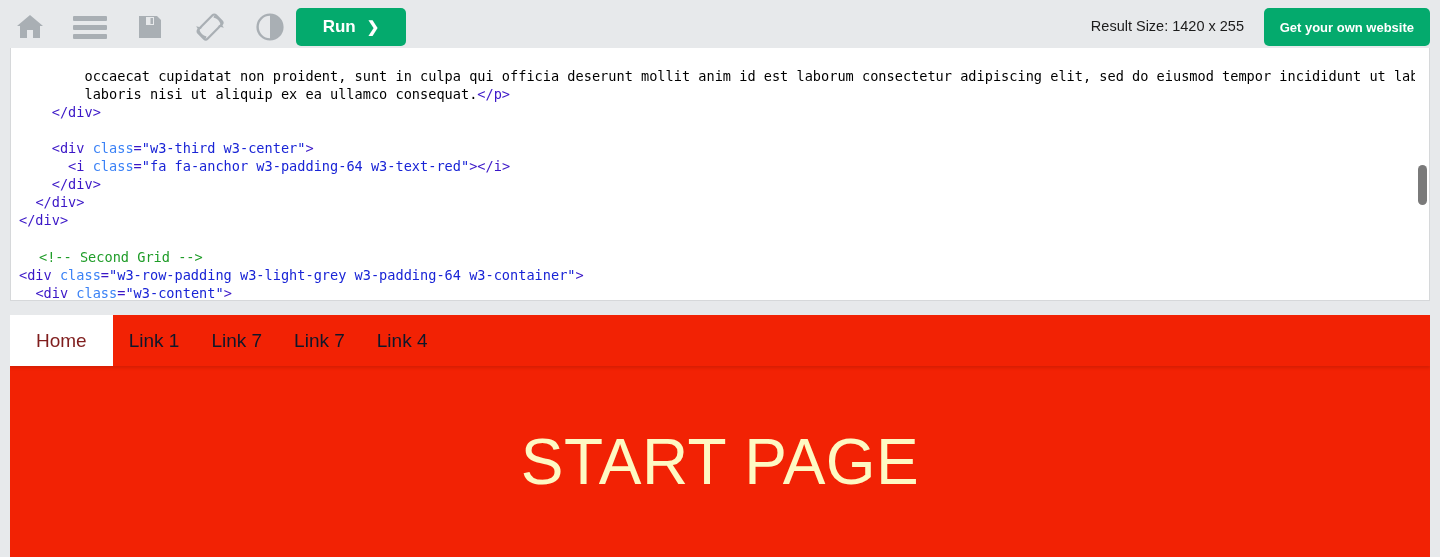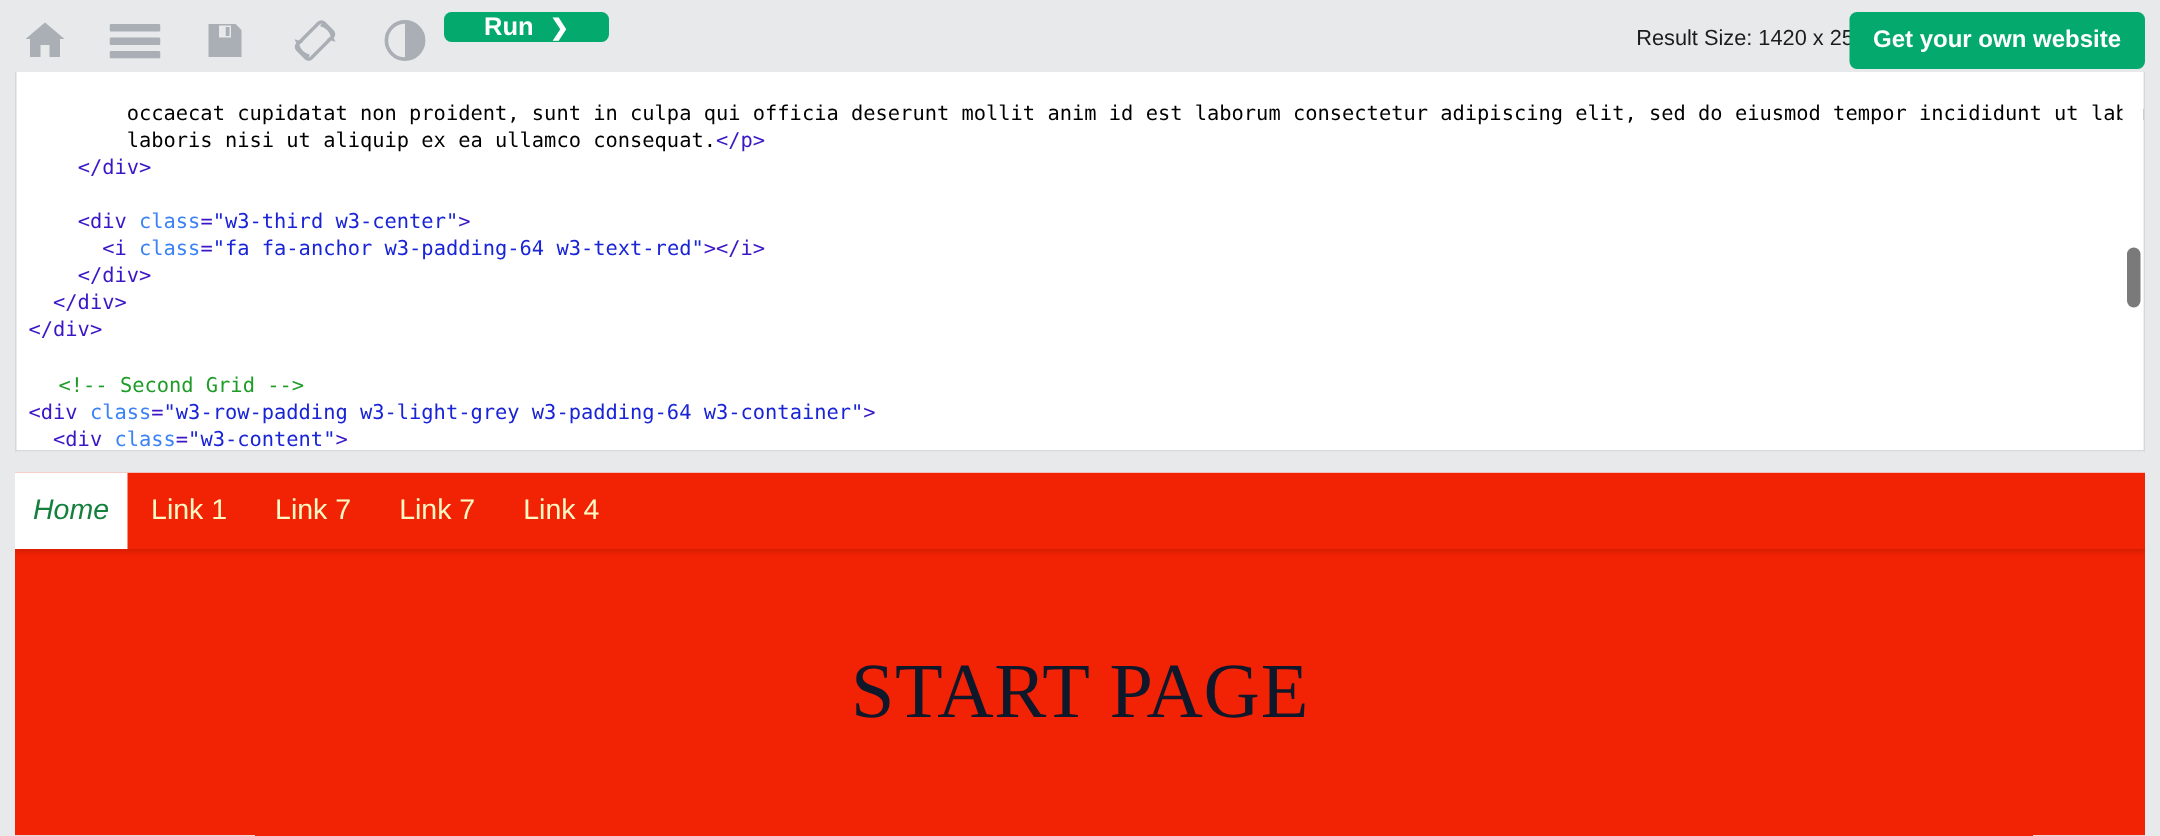--- a/index.html
+++ b/index.html
@@ -22,36 +22,36 @@
     position:absolute;left:0;top:0;width:1440px;height:53px;
     background:#e7e9eb;
   }
   .tb-left{position:absolute;left:0;top:0;height:53px;display:flex;align-items:center;}
   .tb-btn{
     width:60px;height:53px;display:flex;align-items:center;justify-content:center;
     cursor:pointer;
   }
   .ico{display:block;}
   .run-btn{
-    position:absolute;left:296px;top:8px;width:110px;height:20px;
+    position:absolute;left:296px;top:8px;width:110px;height:38px;
     background:#04AA6D;border-radius:5px;color:#fff;
     display:flex;align-items:center;justify-content:center;gap:11px;
     font-size:17px;font-weight:bold;cursor:pointer;
     font-family:"Liberation Sans",sans-serif;
   }
   .run-btn .chev{font-size:15px;font-weight:bold;}
   .result-size{
     position:absolute;right:196px;top:0;height:53px;line-height:53px;
     font-size:14.5px;color:#1c1c1c;white-space:nowrap;
   }
   .own-site{
     position:absolute;right:10px;top:8px;height:38px;padding:0 16px;
     background:#04AA6D;border-radius:5px;color:#fff;
     display:flex;align-items:center;justify-content:center;
-    font-size:16px;font-weight:bold;cursor:pointer;white-space:nowrap;margin-left:23px;
+    font-size:13px;font-weight:bold;cursor:pointer;white-space:nowrap;margin-left:23px;
   }
 
   
   .editor{
     position:absolute;left:10px;top:48px;width:1420px;height:253px;
     background:#fff;
     border:1px solid #d6d8da;
     border-top:none;
     box-sizing:border-box;
     overflow:hidden;
@@ -85,31 +85,31 @@
     position:absolute;left:10px;top:315px;width:1420px;height:242px;
     background:#fff;overflow:hidden;
   }
   .w3bar{
     position:relative;width:100%;height:51px;background:#f22204;
     display:flex;align-items:stretch;
     box-shadow:0 2px 3px rgba(0,0,0,0.12);
   }
   .w3bar-item{
     display:flex;align-items:center;justify-content:center;
-    padding:0 16px;color:#fef9c3;font-size:19px;cursor:pointer;
+    padding:0 16px;color:#0f172a;font-size:19px;cursor:pointer;
     font-family:"Liberation Sans",sans-serif;
   }
-  .w3bar-item.active{background:#fff;color:#15803d;padding:0 12px;font-style:italic;}
+  .w3bar-item.active{background:#fff;color:#7f1d1d;padding:0 26px;}
   .hero{
     width:100%;height:191px;background:#f22204;
     display:flex;align-items:center;justify-content:center;
   }
   .hero h1{
-    margin:0;color:#0f172a;font-size:52px;font-weight:normal;
-    letter-spacing:0.5px;font-family:Liberation Serif, serif;
+    margin:0;color:#fef9c3;font-size:64px;font-weight:normal;
+    letter-spacing:0.5px;font-family:Liberation Sans, sans-serif;
   }
 </style>
 </head>
 <body>
 
 <div class="screen">
 
   <div class="top-strip"></div>
 
   <div class="toolbar">

